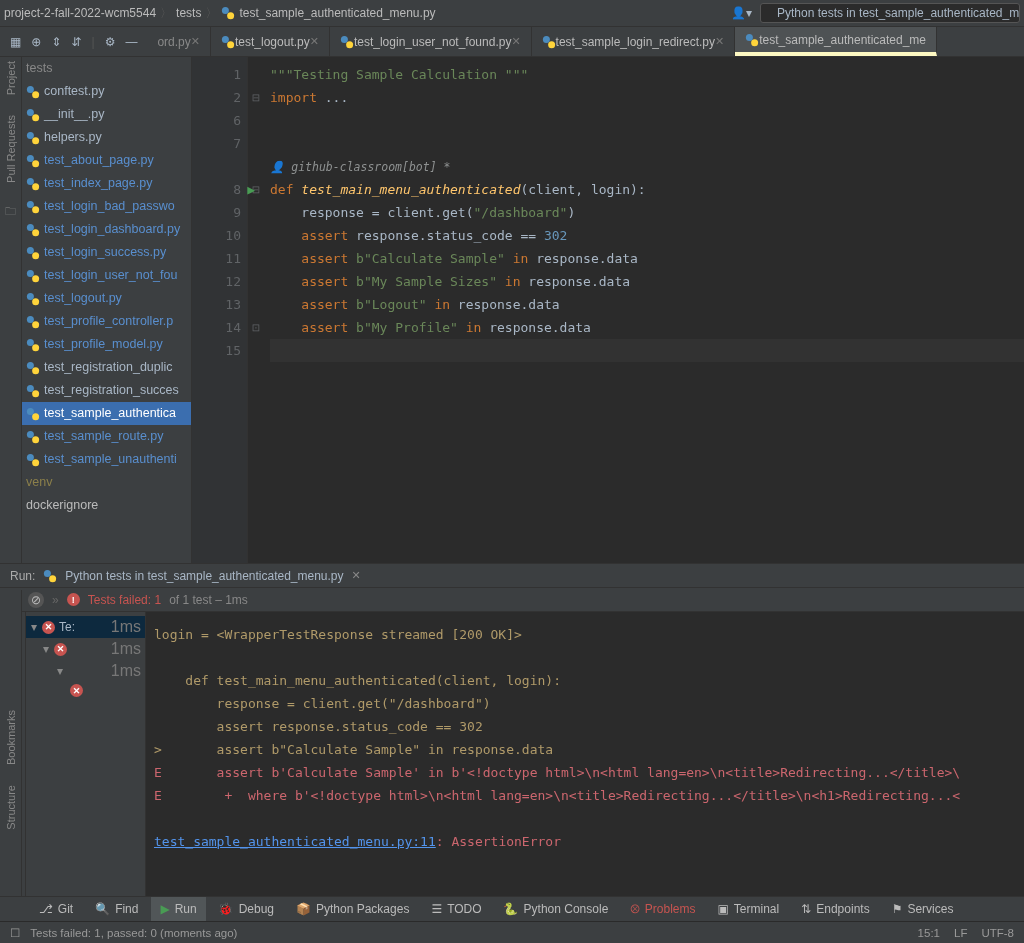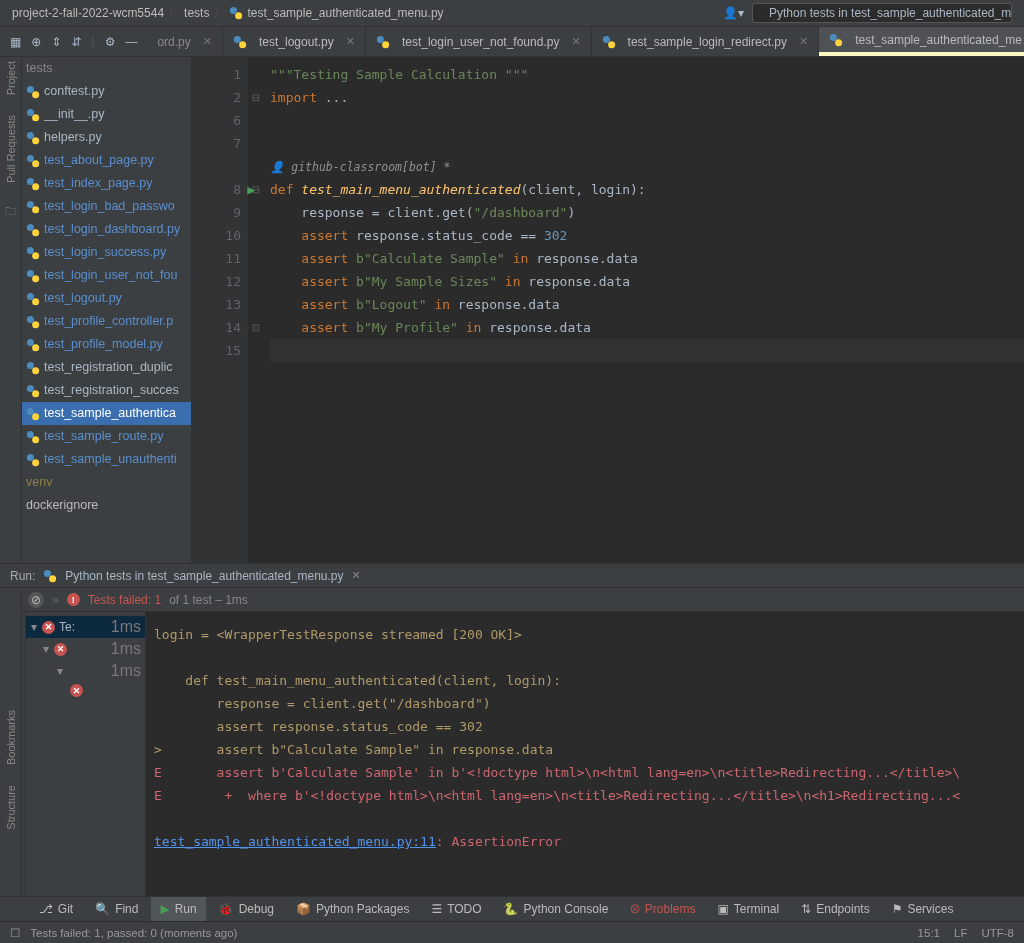--- a/index.html
+++ b/index.html
@@ -1,27 +1,27 @@
 <!DOCTYPE html>
 <html><head>
 <meta charset="utf-8">
 <style>
 * { margin:0; padding:0; box-sizing:border-box; }
 html,body { width:1024px; height:943px; font-family:"Segoe UI",Arial,sans-serif; font-size:12px; background:#2b2b2b; color:#a9b7c6; overflow:hidden; }
 .root { display:flex; flex-direction:column; width:100%; height:100%; }
-.top-nav { height:27px; background:#3c3f41; border-bottom:1px solid #323232; display:flex; align-items:center; padding:0 12px; gap:17px; }
+.top-nav { height:27px; background:#3c3f41; border-bottom:1px solid #323232; display:flex; align-items:center; padding:0 4px; gap:17px; }
 .breadcrumb { display:flex; align-items:center; gap:4px; flex:1; min-width:0; color:#bbb; }
 .breadcrumb span.sep { color:#5a5a5a; }
 .breadcrumb .bc-link { cursor:pointer; }
 .top-right { display:flex; align-items:center; gap:8px; }
 .run-config-box { background:#2b2b2b; border:1px solid #555; border-radius:3px; padding:2px 10px; display:flex; align-items:center; gap:6px; max-width:260px; white-space:nowrap; overflow:hidden; }
 .toolbar-row { height:30px; background:#3c3f41; border-bottom:1px solid #323232; display:flex; align-items:center; overflow:hidden; }
 .tb-ico-group { display:flex; align-items:center; gap:10px; padding:0 10px; color:#a9b7c6; }
 .tabs { display:flex; align-items:center; height:100%; flex:1; overflow:hidden; }
-.tab { display:flex; align-items:center; gap:12px; padding:0 10px; height:100%; border-right:1px solid #323232; color:#bbb; cursor:pointer; white-space:nowrap; }
+.tab { display:flex; align-items:center; gap:0; padding:0 10px; height:100%; border-right:1px solid #323232; color:#bbb; cursor:pointer; white-space:nowrap; }
 .tab.active { background:#4e5254; border-bottom:4px solid #fef9c3; }
 .tab .close { color:#777; }
 .tab.faded { color:#888; }
 .middle { flex:1; display:flex; min-height:0; }
 .side-strip { width:22px; background:#3c3f41; border-right:1px solid #323232; display:flex; flex-direction:column; align-items:center; padding-top:4px; gap:20px; color:#888; font-size:11px; }
 .side-strip .vert { writing-mode:vertical-rl; transform:rotate(180deg); cursor:pointer; }
 .project-tree { width:170px; background:#3c3f41; border-right:1px solid #323232; overflow:hidden; font-size:12.5px; }
 .tree-item { display:flex; align-items:center; gap:4px; padding:2px 2px 2px 4px; white-space:nowrap; cursor:pointer; line-height:19px; color:#a9b7c6; }
 .tree-item.py { color:#598fcf; }
 .tree-item.dir { color:#bbb; }

